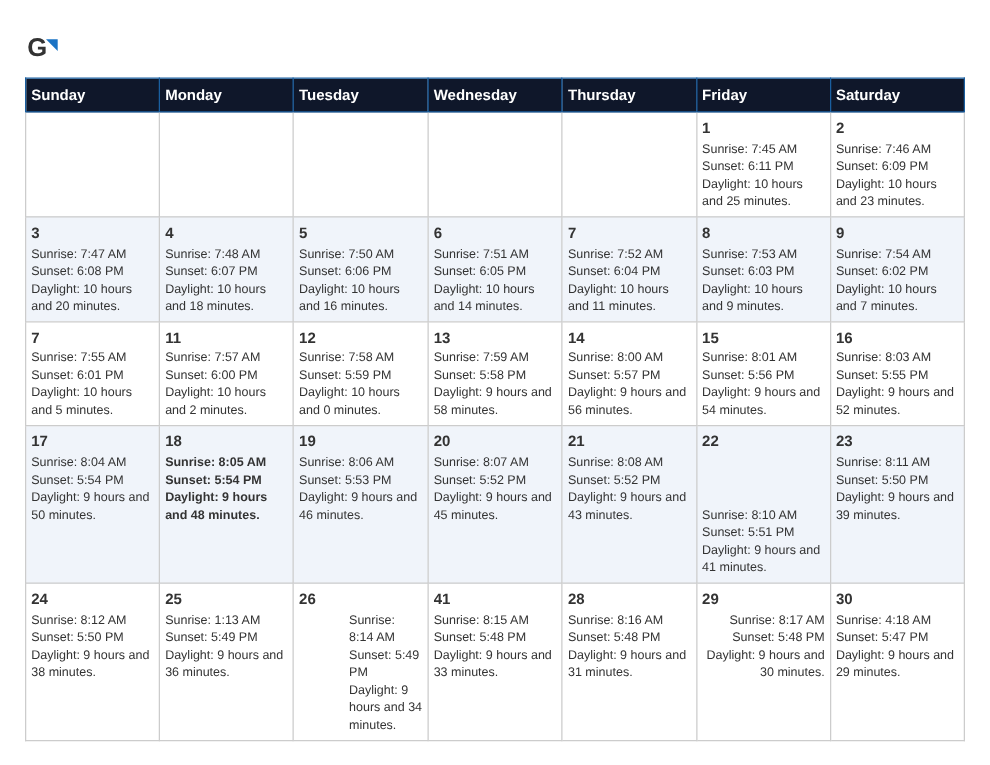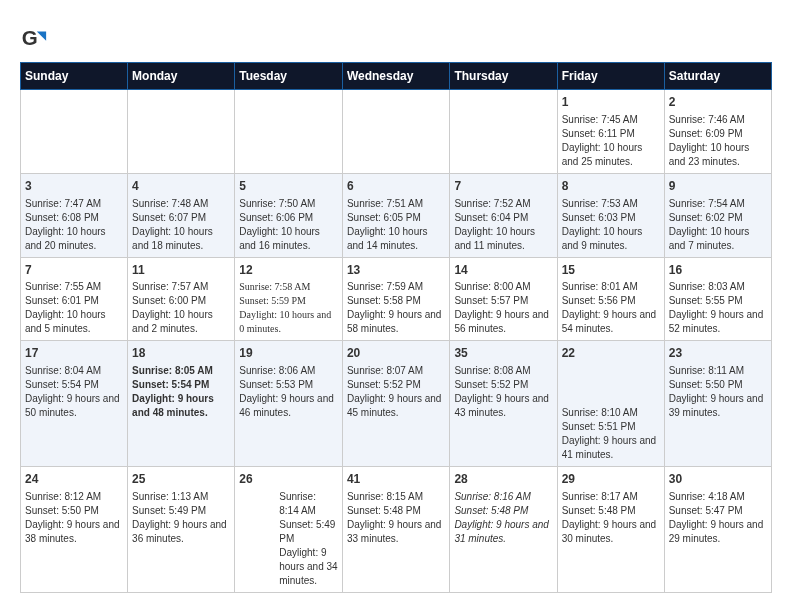--- a/index.html
+++ b/index.html
@@ -192,21 +192,21 @@
 Daylight: 10 hours and 5 minutes.</div>
         </td>
         <td>
           <span class="day-num">11</span>
           <div class="cell-content" style="white-space: pre-line;">Sunrise: 7:57 AM
 Sunset: 6:00 PM
 Daylight: 10 hours and 2 minutes.</div>
         </td>
         <td>
           <span class="day-num">12</span>
-          <div class="cell-content" style="white-space: pre-line; font-family: Liberation Serif, serif;">Sunrise: 7:58 AM
+          <div class="cell-content" style="white-space: pre-line;">Sunrise: 7:58 AM
 Sunset: 5:59 PM
 Daylight: 10 hours and 0 minutes.</div>
         </td>
         <td>
           <span class="day-num">13</span>
           <div class="cell-content" style="white-space: pre-line;">Sunrise: 7:59 AM
 Sunset: 5:58 PM
 Daylight: 9 hours and 58 minutes.</div>
         </td>
         <td>
@@ -247,21 +247,21 @@
 Sunset: 5:53 PM
 Daylight: 9 hours and 46 minutes.</div>
         </td>
         <td>
           <span class="day-num">20</span>
           <div class="cell-content" style="white-space: pre-line;">Sunrise: 8:07 AM
 Sunset: 5:52 PM
 Daylight: 9 hours and 45 minutes.</div>
         </td>
         <td>
-          <span class="day-num">35</span>
+          <span class="day-num">21</span>
           <div class="cell-content" style="white-space: pre-line;">Sunrise: 8:08 AM
 Sunset: 5:52 PM
 Daylight: 9 hours and 43 minutes.</div>
         </td>
         <td>
           <span class="day-num">22</span>
           <div class="cell-content" style="white-space: pre-line; margin-top: 44px;">Sunrise: 8:10 AM
 Sunset: 5:51 PM
 Daylight: 9 hours and 41 minutes.</div>
         </td>
@@ -292,27 +292,27 @@
 Daylight: 9 hours and 34 minutes.</div>
         </td>
         <td>
           <span class="day-num">41</span>
           <div class="cell-content" style="white-space: pre-line;">Sunrise: 8:15 AM
 Sunset: 5:48 PM
 Daylight: 9 hours and 33 minutes.</div>
         </td>
         <td>
           <span class="day-num">28</span>
-          <div class="cell-content" style="white-space: pre-line; font-style: italic;">Sunrise: 8:16 AM
+          <div class="cell-content" style="white-space: pre-line;">Sunrise: 8:16 AM
 Sunset: 5:48 PM
 Daylight: 9 hours and 31 minutes.</div>
         </td>
         <td>
           <span class="day-num">29</span>
-          <div class="cell-content" style="white-space: pre-line;">Sunrise: 8:17 AM
+          <div class="cell-content" style="white-space: pre-line; text-align: right;">Sunrise: 8:17 AM
 Sunset: 5:48 PM
 Daylight: 9 hours and 30 minutes.</div>
         </td>
         <td>
           <span class="day-num">30</span>
           <div class="cell-content" style="white-space: pre-line;">Sunrise: 4:18 AM
 Sunset: 5:47 PM
 Daylight: 9 hours and 29 minutes.</div>
         </td>
       </tr>

